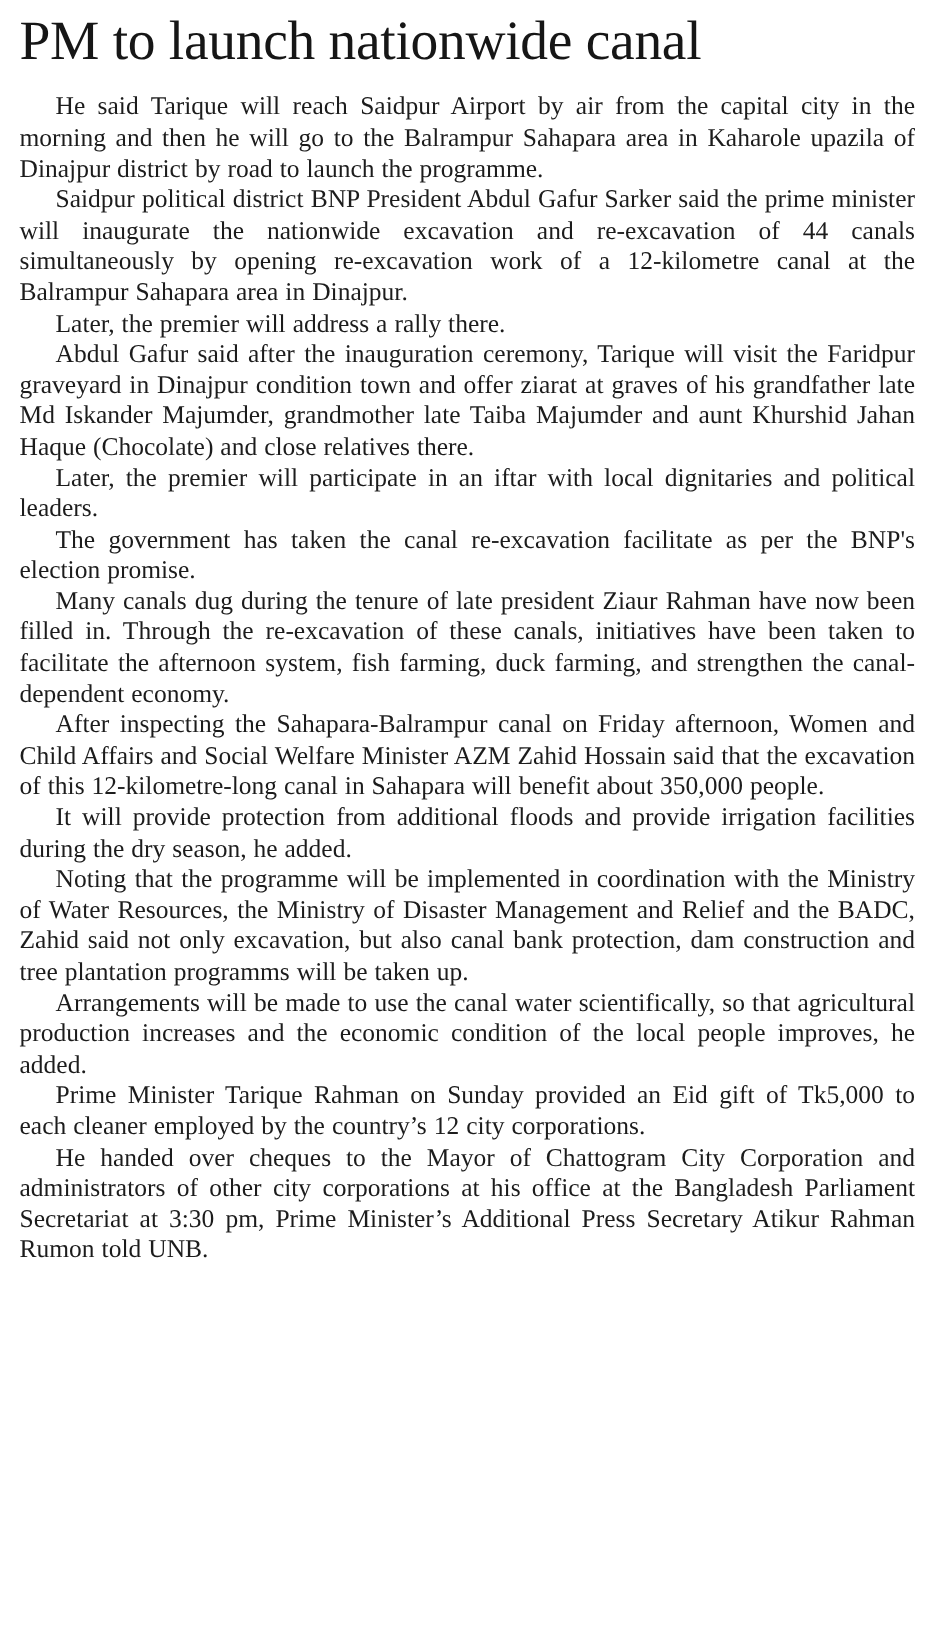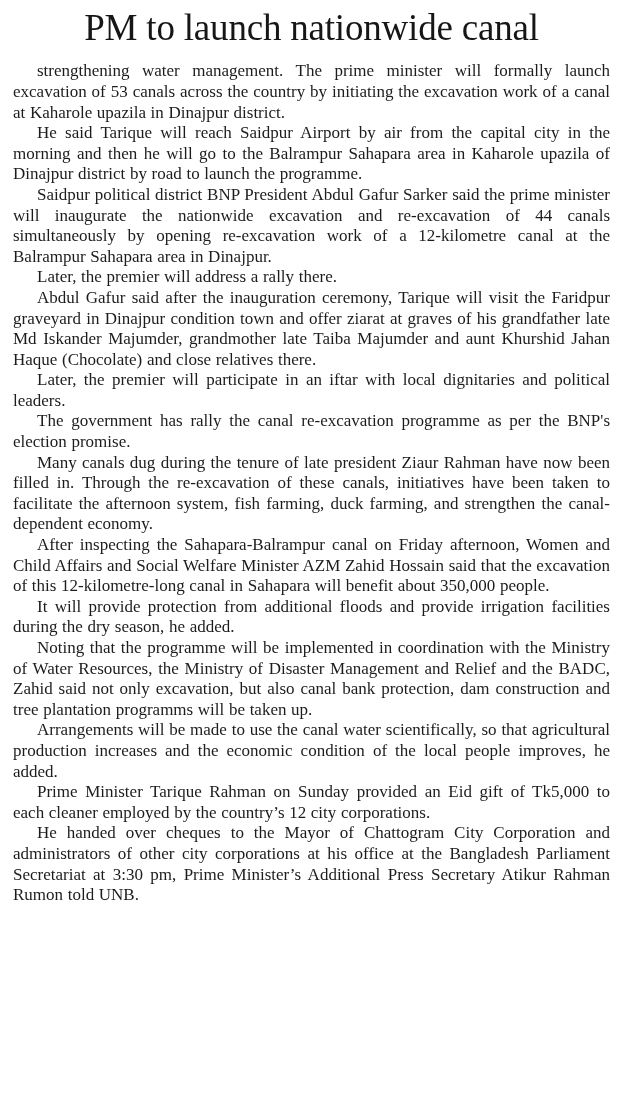--- a/index.html
+++ b/index.html
@@ -16,48 +16,47 @@
   }
   .page {
     box-sizing: border-box;
     width: 624px;
     padding: 4px 14px 0 13px;
   }
   .headline {
     font-size: 37px;
     font-weight: normal;
     line-height: 1.2;
-    text-align: center;
+    text-align: left;
     margin: 2px 0 11px 0;
     color: #161616;
     letter-spacing: -0.2px;
   }
   .article-body p {
     margin: 0;
     font-size: 17px;
     line-height: 20.6px;
     text-align: justify;
     text-indent: 24px;
     word-spacing: 0.4px;
     color: #1c1c1c;
   }
 </style>
 </head>
 <body style="background: rgb(255, 255, 255); color: rgb(28, 28, 28);">
 
 <div class="page">
   <h1 class="headline">PM to launch nationwide canal</h1>
   <div class="article-body">
-      <p>strengthening water management. The prime minister will formally launch excavation of 53 canals across the country by initiating the excavation work of a canal at Kaharole upazila in Dinajpur district.</p>
       <p>He said Tarique will reach Saidpur Airport by air from the capital city in the morning and then he will go to the Balrampur Sahapara area in Kaharole upazila of Dinajpur district by road to launch the programme.</p>
       <p>Saidpur political district BNP President Abdul Gafur Sarker said the prime minister will inaugurate the nationwide excavation and re-excavation of 44 canals simultaneously by opening re-excavation work of a 12-kilometre canal at the Balrampur Sahapara area in Dinajpur.</p>
       <p>Later, the premier will address a rally there.</p>
       <p>Abdul Gafur said after the inauguration ceremony, Tarique will visit the Faridpur graveyard in Dinajpur condition town and offer ziarat at graves of his grandfather late Md Iskander Majumder, grandmother late Taiba Majumder and aunt Khurshid Jahan Haque (Chocolate) and close relatives there.</p>
       <p>Later, the premier will participate in an iftar with local dignitaries and political leaders.</p>
-      <p>The government has rally the canal re-excavation programme as per the BNP's election promise.</p>
+      <p>The government has taken the canal re-excavation facilitate as per the BNP's election promise.</p>
       <p>Many canals dug during the tenure of late president Ziaur Rahman have now been filled in. Through the re-excavation of these canals, initiatives have been taken to facilitate the afternoon system, fish farming, duck farming, and strengthen the canal-dependent economy.</p>
       <p>After inspecting the Sahapara-Balrampur canal on Friday afternoon, Women and Child Affairs and Social Welfare Minister AZM Zahid Hossain said that the excavation of this 12-kilometre-long canal in Sahapara will benefit about 350,000 people.</p>
       <p>It will provide protection from additional floods and provide irrigation facilities during the dry season, he added.</p>
       <p>Noting that the programme will be implemented in coordination with the Ministry of Water Resources, the Ministry of Disaster Management and Relief and the BADC, Zahid said not only excavation, but also canal bank protection, dam construction and tree plantation programms will be taken up.</p>
       <p>Arrangements will be made to use the canal water scientifically, so that agricultural production increases and the economic condition of the local people improves, he added.</p>
       <p>Prime Minister Tarique Rahman on Sunday provided an Eid gift of Tk5,000 to each cleaner employed by the country’s 12 city corporations.</p>
       <p>He handed over cheques to the Mayor of Chattogram City Corporation and administrators of other city corporations at his office at the Bangladesh Parliament Secretariat at 3:30 pm, Prime Minister’s Additional Press Secretary Atikur Rahman Rumon told UNB.</p>
     </div>
 </div>
 

